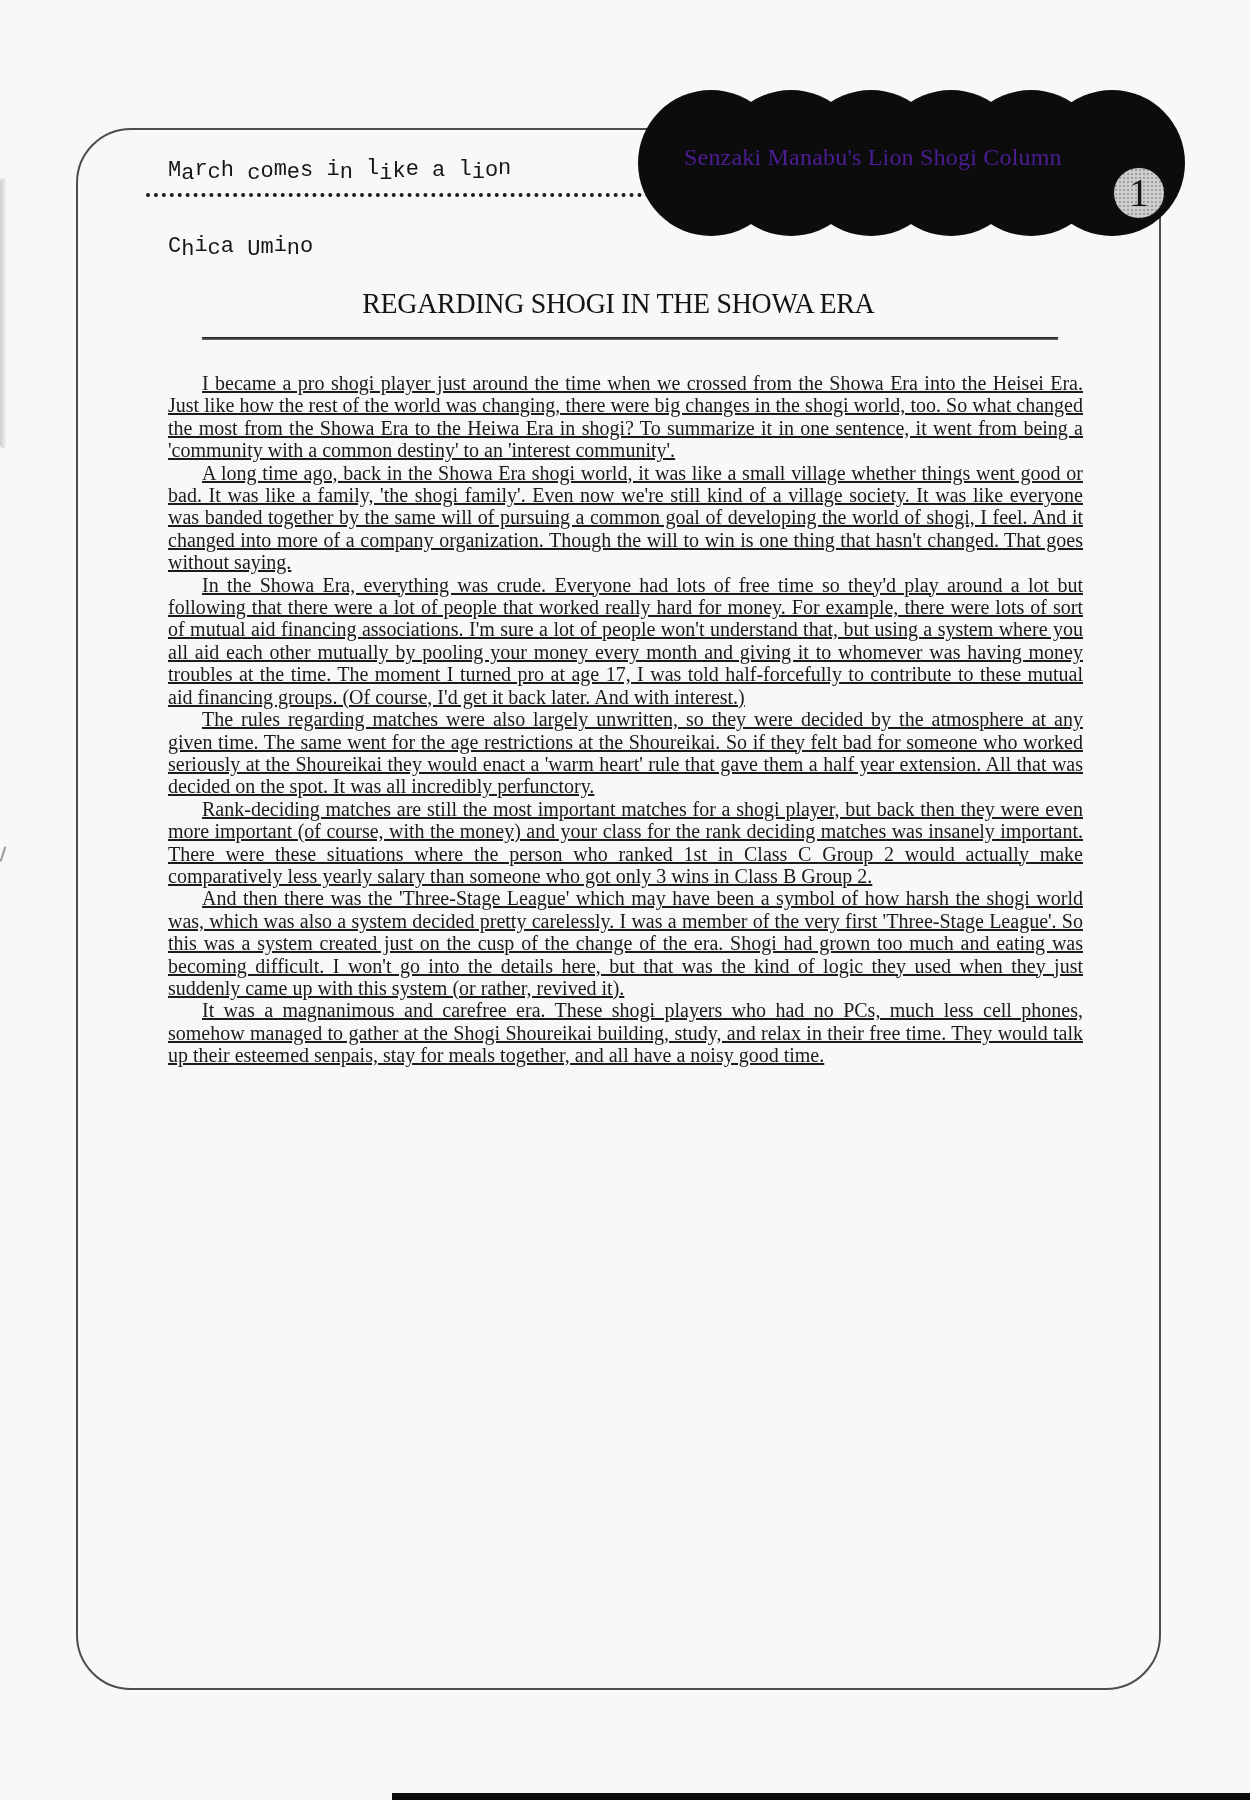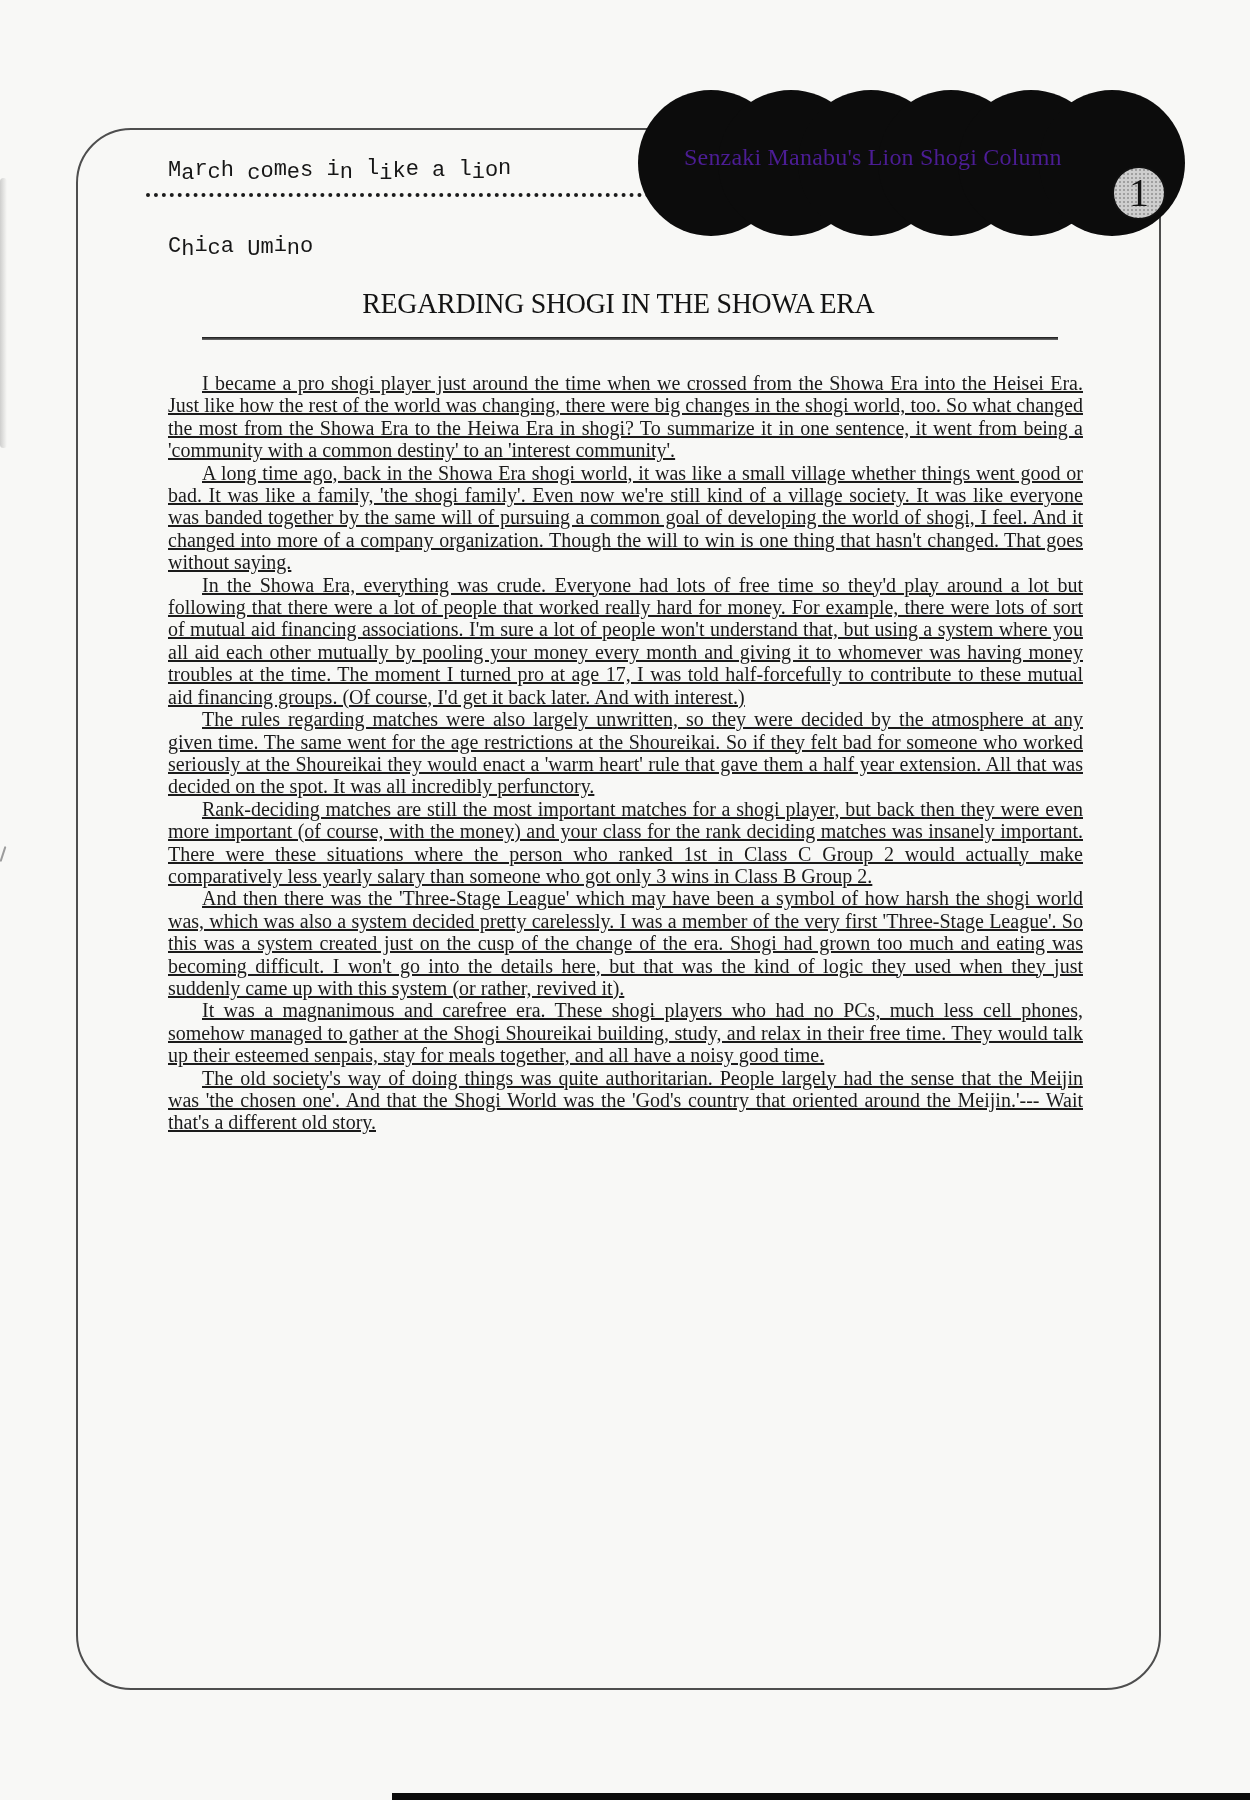--- a/index.html
+++ b/index.html
@@ -143,14 +143,13 @@
 <div class="title-rule"></div>
 
 <div class="article-body">
     <p>I became a pro shogi player just around the time when we crossed from the Showa Era into the Heisei Era. Just like how the rest of the world was changing, there were big changes in the shogi world, too. So what changed the most from the Showa Era to the Heiwa Era in shogi? To summarize it in one sentence, it went from being a 'community with a common destiny' to an 'interest community'.</p>
     <p>A long time ago, back in the Showa Era shogi world, it was like a small village whether things went good or bad. It was like a family, 'the shogi family'. Even now we're still kind of a village society. It was like everyone was banded together by the same will of pursuing a common goal of developing the world of shogi, I feel. And it changed into more of a company organization. Though the will to win is one thing that hasn't changed. That goes without saying.</p>
     <p>In the Showa Era, everything was crude. Everyone had lots of free time so they'd play around a lot but following that there were a lot of people that worked really hard for money. For example, there were lots of sort of mutual aid financing associations. I'm sure a lot of people won't understand that, but using a system where you all aid each other mutually by pooling your money every month and giving it to whomever was having money troubles at the time. The moment I turned pro at age 17, I was told half-forcefully to contribute to these mutual aid financing groups. (Of course, I'd get it back later. And with interest.)</p>
     <p>The rules regarding matches were also largely unwritten, so they were decided by the atmosphere at any given time. The same went for the age restrictions at the Shoureikai. So if they felt bad for someone who worked seriously at the Shoureikai they would enact a 'warm heart' rule that gave them a half year extension. All that was decided on the spot. It was all incredibly perfunctory.</p>
     <p>Rank-deciding matches are still the most important matches for a shogi player, but back then they were even more important (of course, with the money) and your class for the rank deciding matches was insanely important. There were these situations where the person who ranked 1st in Class C Group 2 would actually make comparatively less yearly salary than someone who got only 3 wins in Class B Group 2.</p>
     <p>And then there was the 'Three-Stage League' which may have been a symbol of how harsh the shogi world was, which was also a system decided pretty carelessly. I was a member of the very first 'Three-Stage League'. So this was a system created just on the cusp of the change of the era. Shogi had grown too much and eating was becoming difficult. I won't go into the details here, but that was the kind of logic they used when they just suddenly came up with this system (or rather, revived it).</p>
     <p>It was a magnanimous and carefree era. These shogi players who had no PCs, much less cell phones, somehow managed to gather at the Shogi Shoureikai building, study, and relax in their free time. They would talk up their esteemed senpais, stay for meals together, and all have a noisy good time.</p>
-    <p>The old society's way of doing things was quite authoritarian. People largely had the sense that the Meijin was 'the chosen one'. And that the Shogi World was the 'God's country that oriented around the Meijin.'--- Wait that's a different old story.</p>
   </div>
 
 </body></html>

